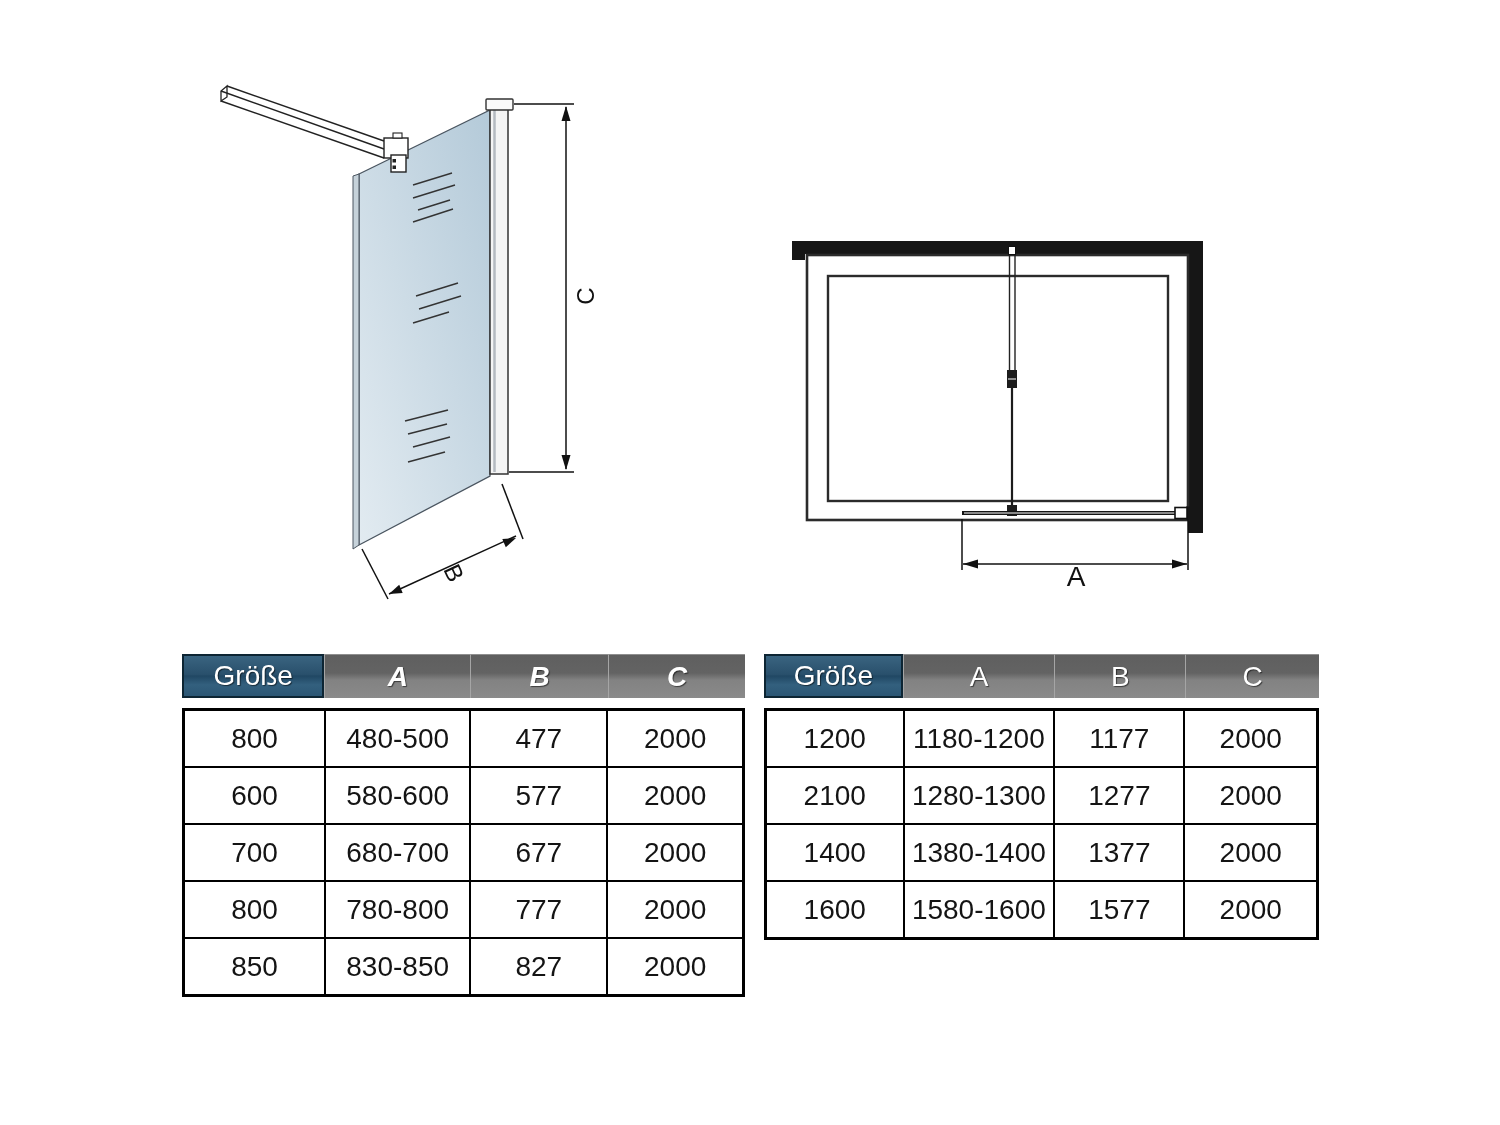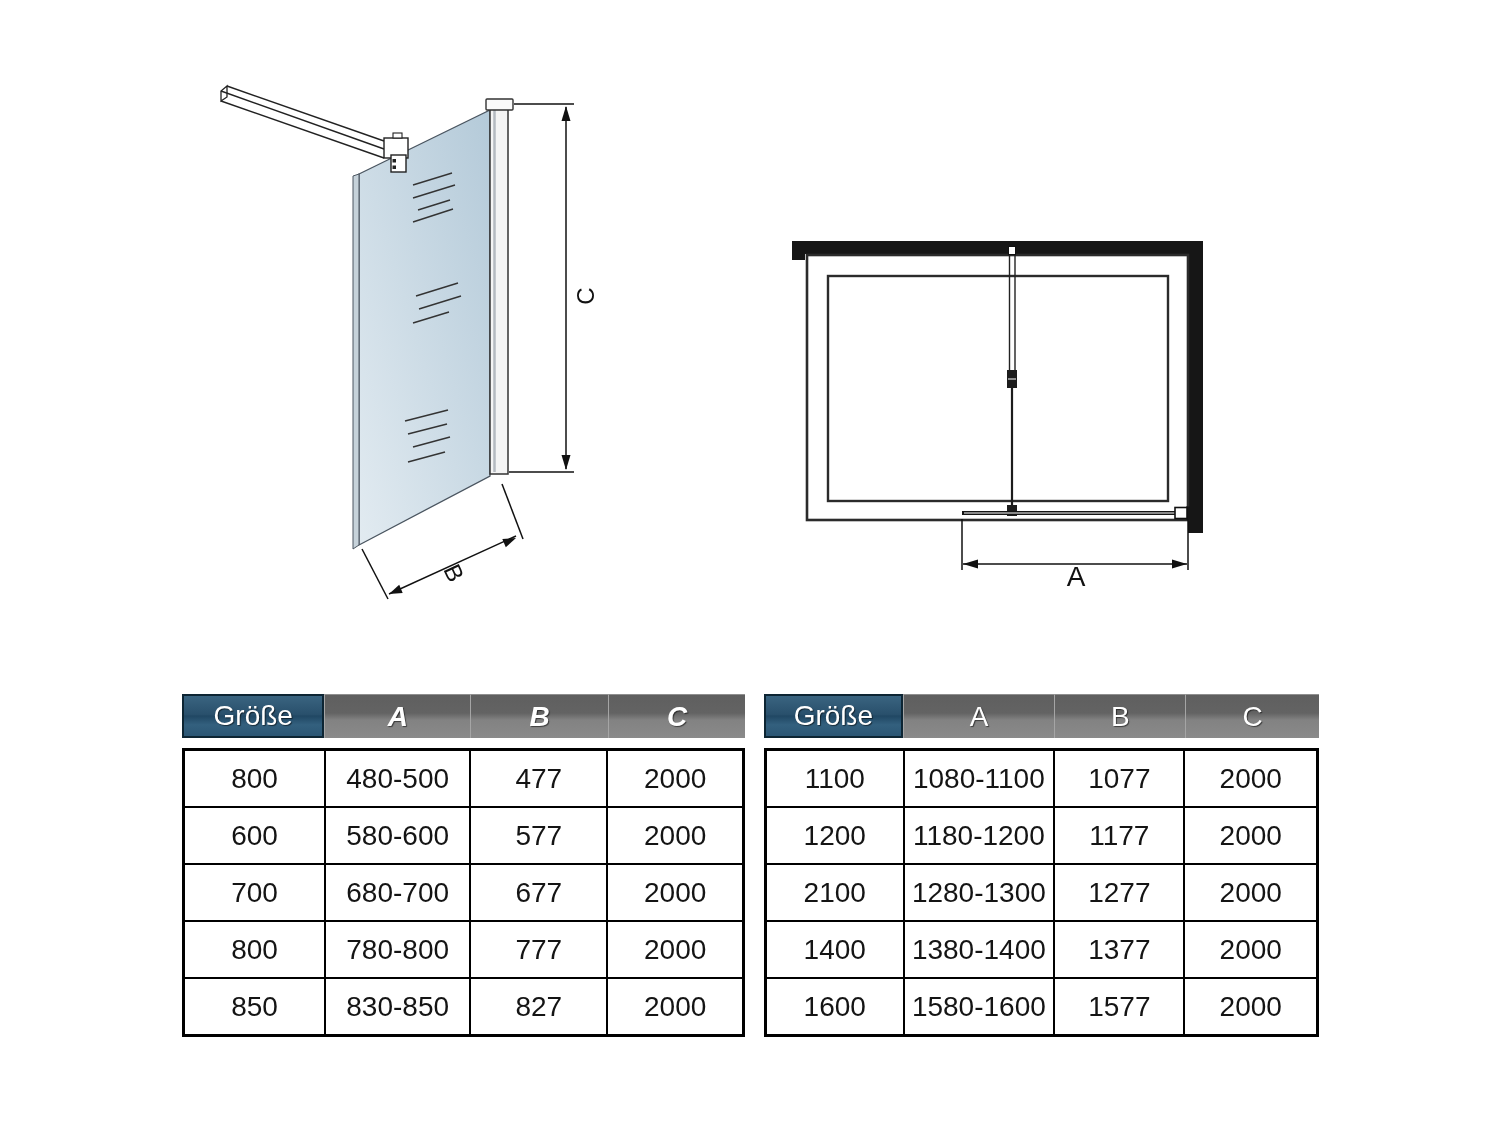--- a/index.html
+++ b/index.html
@@ -6,21 +6,21 @@
   .page{position:relative;width:1500px;height:1125px;background:#ffffff;overflow:hidden;
         font-family:"Liberation Sans",sans-serif;}
   .diagram-svg{position:absolute;left:0;top:0;}
 
   .ln{stroke:#222;stroke-width:1.4;fill:none;}
   .dim{stroke:#111;stroke-width:1.5;fill:none;}
   .hl{stroke:#333;stroke-width:1.4;}
   .dim-label{font-family:"Liberation Sans",sans-serif;font-size:24px;fill:#111;}
   .dim-label.big{font-size:28px;}
 
-  .size-table{position:absolute;margin-top:40px;}
+  .size-table{position:absolute;}
   #table-left{left:182px;top:654px;width:563px;}
   #table-right{left:764px;top:654px;width:555px;}
 
   .tbl-header{display:flex;height:44px;}
   .hcell{box-sizing:border-box;display:flex;align-items:center;justify-content:center;
          color:#fff;font-size:28px;text-shadow:1px 1px 1px rgba(0,0,0,.55);}
   .hcell.size{background:linear-gradient(180deg,#3a6480 0%,#29506c 46%,#204763 50%,#33607e 72%,#2b5674 100%);
               border:2px solid #0d2533;}
   .hcell.letter{background:linear-gradient(180deg,#5f5f5f 0%,#636363 42%,#828282 58%,#8a8a8a 100%);
                 border-left:1px solid #a5a5a5;border-top:1px solid #8f8f8f;}
@@ -210,26 +210,20 @@
     </div>
     <table class="tbl-body">
       <colgroup>
         <col style="width:25.0%">
           <col style="width:27.3%">
           <col style="width:23.6%">
           <col style="width:24.1%">
       </colgroup>
       <tbody>
           <tr>
-            <td>1100</td>
-            <td>1080-1100</td>
-            <td>1077</td>
-            <td>2000</td>
-          </tr>
-          <tr>
             <td>1200</td>
             <td>1180-1200</td>
             <td>1177</td>
             <td>2000</td>
           </tr>
           <tr>
             <td>2100</td>
             <td>1280-1300</td>
             <td>1277</td>
             <td>2000</td>

